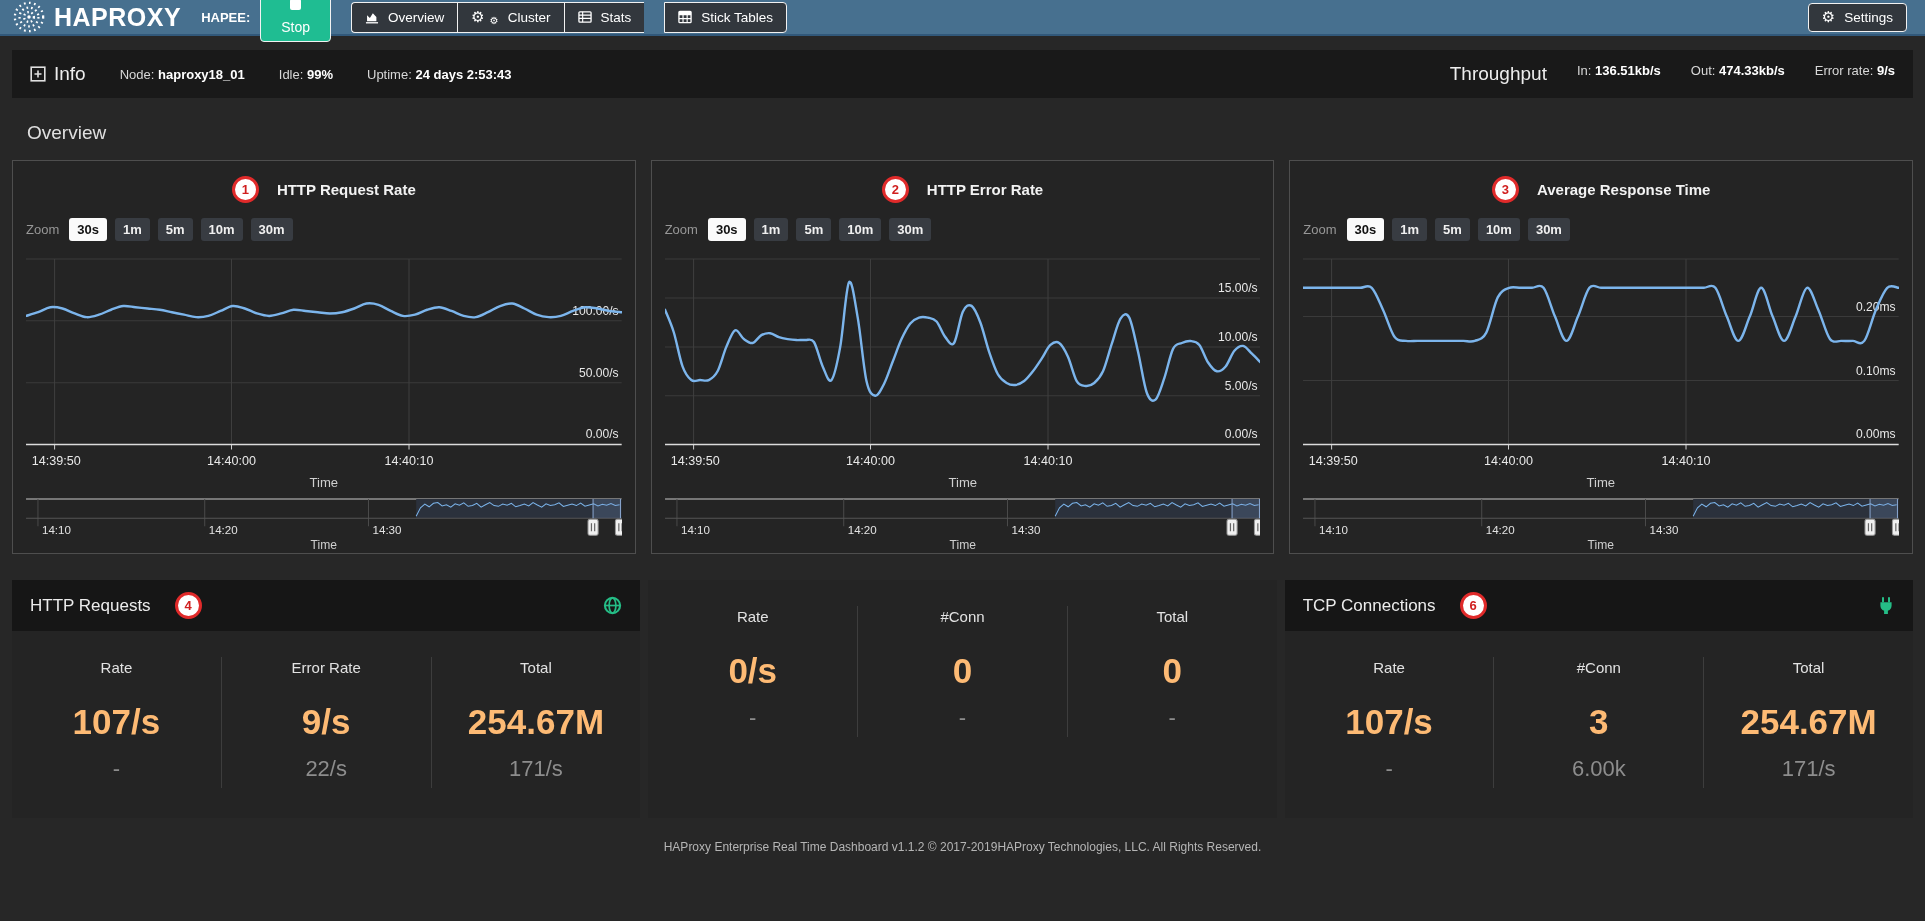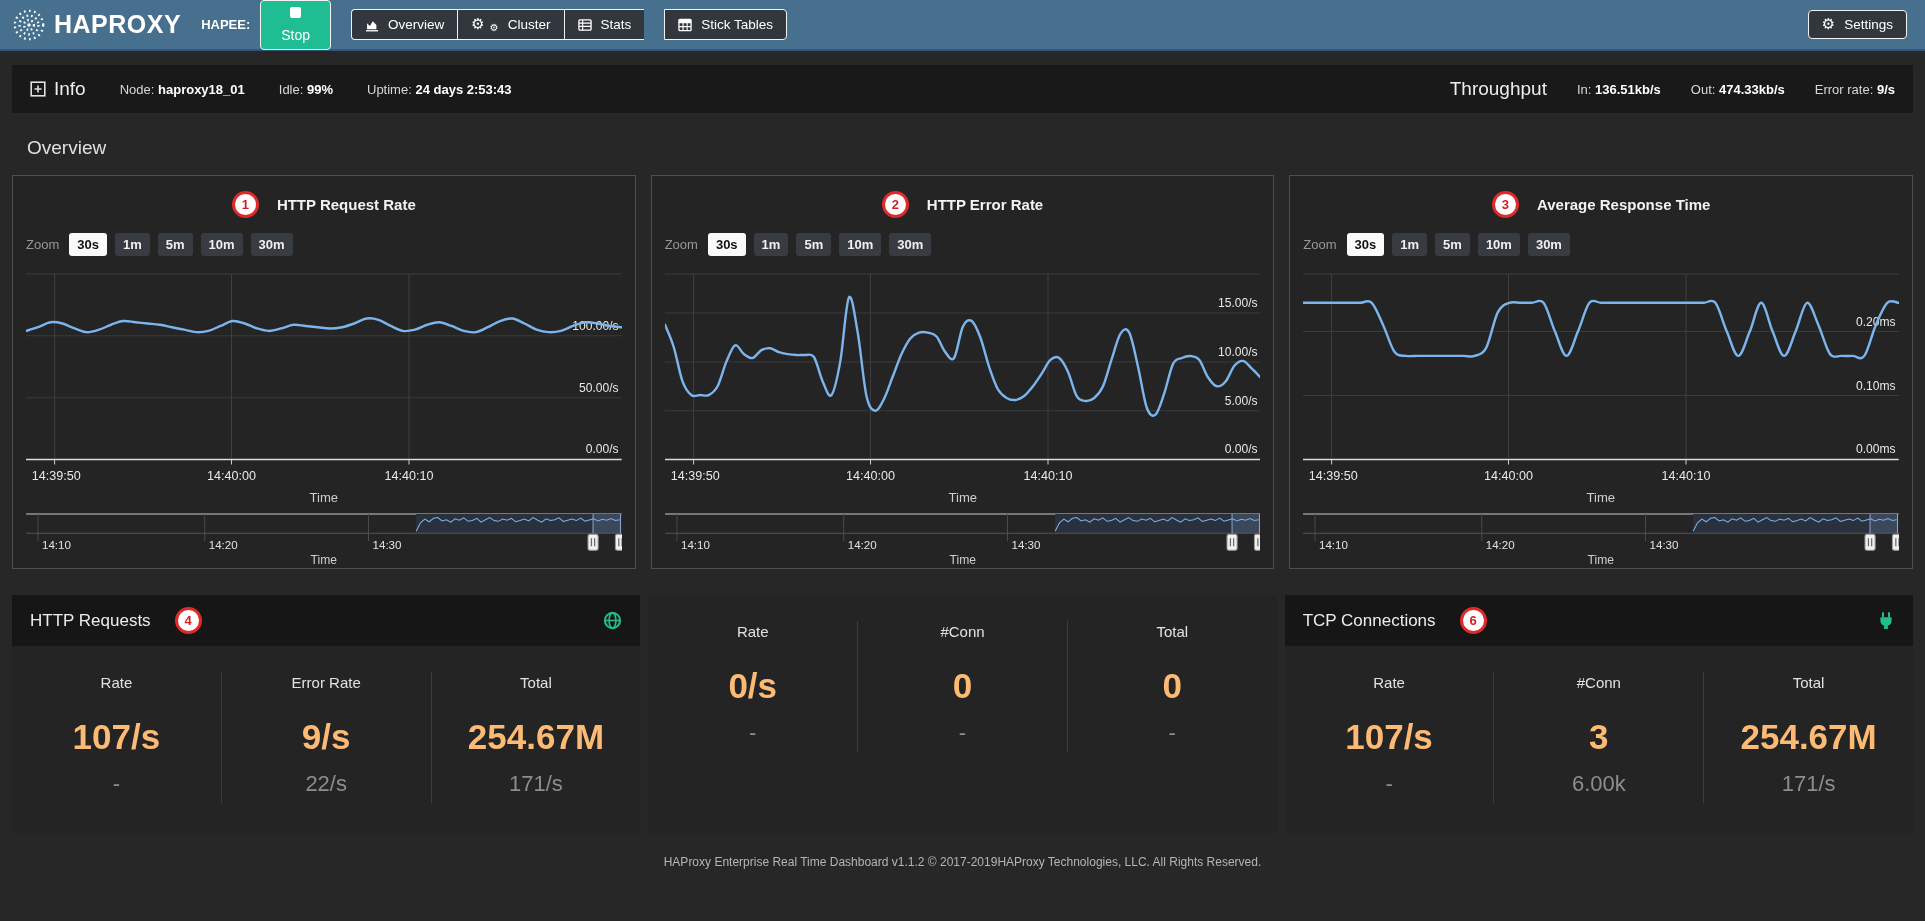--- a/index.html
+++ b/index.html
@@ -5,21 +5,21 @@
   * { margin:0; padding:0; box-sizing:border-box; }
   html,body { width:1925px; height:921px; overflow:hidden; }
   body {
     font-family:"Liberation Sans", sans-serif;
     background:#272727;
     color:#e6e6e6;
   }
 
   
   .navbar {
-    height:51px; background:#47708f; border-bottom:2px solid #31587a;
+    height:36px; background:#47708f; border-bottom:2px solid #31587a;
     display:flex; align-items:center; padding:0 18px 0 12px;
   }
   .brand { display:flex; align-items:center; gap:8px; cursor:pointer; }
   .brand-text { color:#fff; font-size:25px; font-weight:bold; letter-spacing:.5px; }
   .hapee-label { color:#fff; font-size:13px; font-weight:bold; margin-left:20px; }
   .url-group { display:flex; margin-left:10px; flex:1; max-width:985px; height:30px;
                border:1px solid #fff; border-radius:4px; overflow:hidden; }
   .lock-seg { width:38px; background:#25bd8b; display:flex; align-items:center; justify-content:center; cursor:pointer; }
   .url-input { flex:1; background:#517ca1; border:none; outline:none; color:#e8f1f8;
                font-size:14px; padding:0 12px; font-family:"Liberation Sans",sans-serif; }
@@ -38,21 +38,21 @@
   .gear-small { font-size:10px; margin-left:-4px; margin-top:7px; }
 
   
   .info-bar {
     margin:14px 12px 0; background:#191919; padding:13px 18px;
     display:flex; align-items:center;
   }
   .info-title { display:flex; align-items:center; gap:8px; font-size:19px; color:#ededed; cursor:pointer; }
   .kv { font-size:13px; color:#d8d8d8; margin-left:34px; }
   .kv b { color:#fff; }
-  .info-right { margin-left:auto; display:flex; align-items:center; }
+  .info-right { margin-left:auto; display:flex; }
   .throughput-title { font-size:19px; color:#ededed; }
   .info-right .kv { margin-left:30px; }
 
   
   .overview-section { margin:0 12px; padding-top:18px; }
   .section-title { font-size:19px; font-weight:normal; color:#e0e0e0; margin:6px 0 16px 15px; }
   .charts-row { display:flex; gap:15px; }
   .chart-panel { flex:1; min-width:0; border:1px solid #4e4e4e; background:#242424; padding:12px 13px 0; }
   .chart-header { display:flex; justify-content:center; align-items:center; gap:18px; margin:3px 0 15px; }
   .num-badge { width:27px; height:27px; border-radius:50%; background:#fff; border:3px solid #e02a2a;

